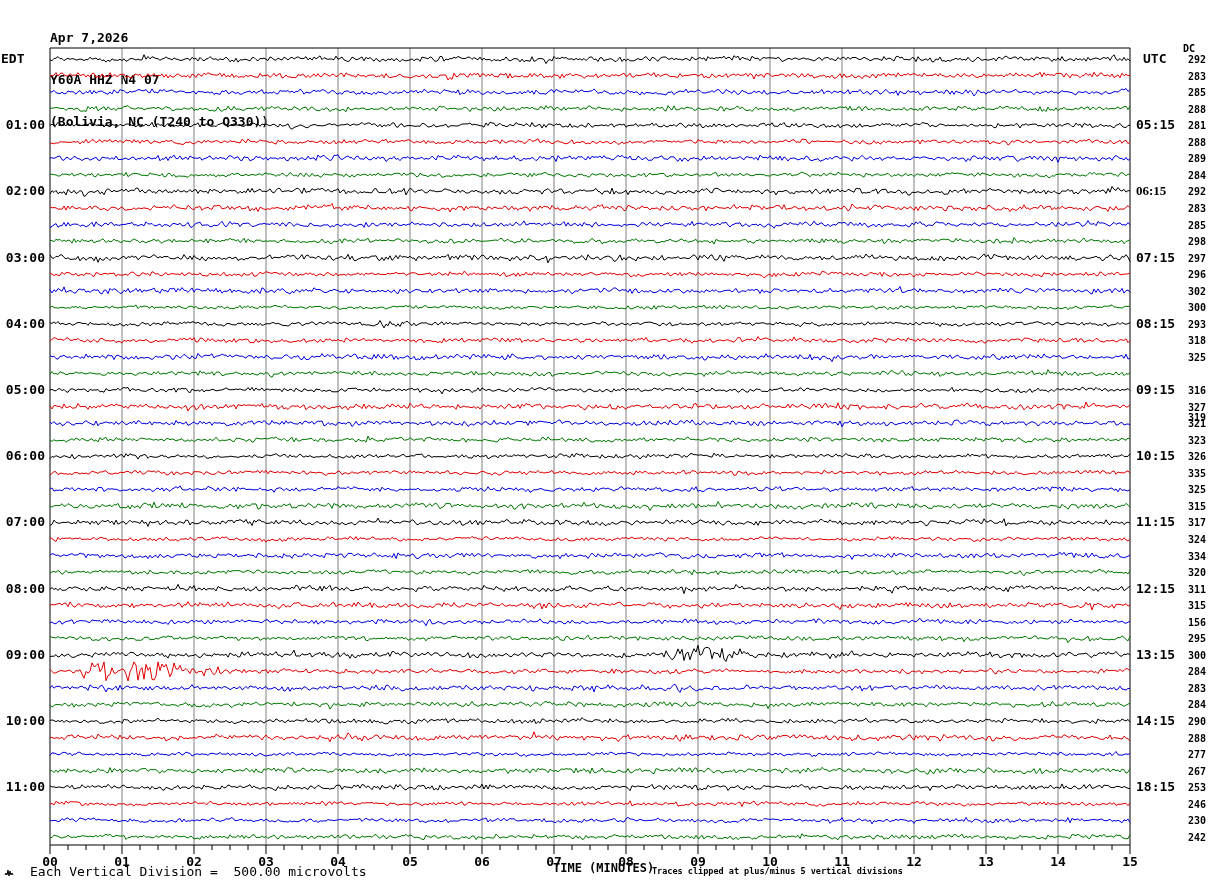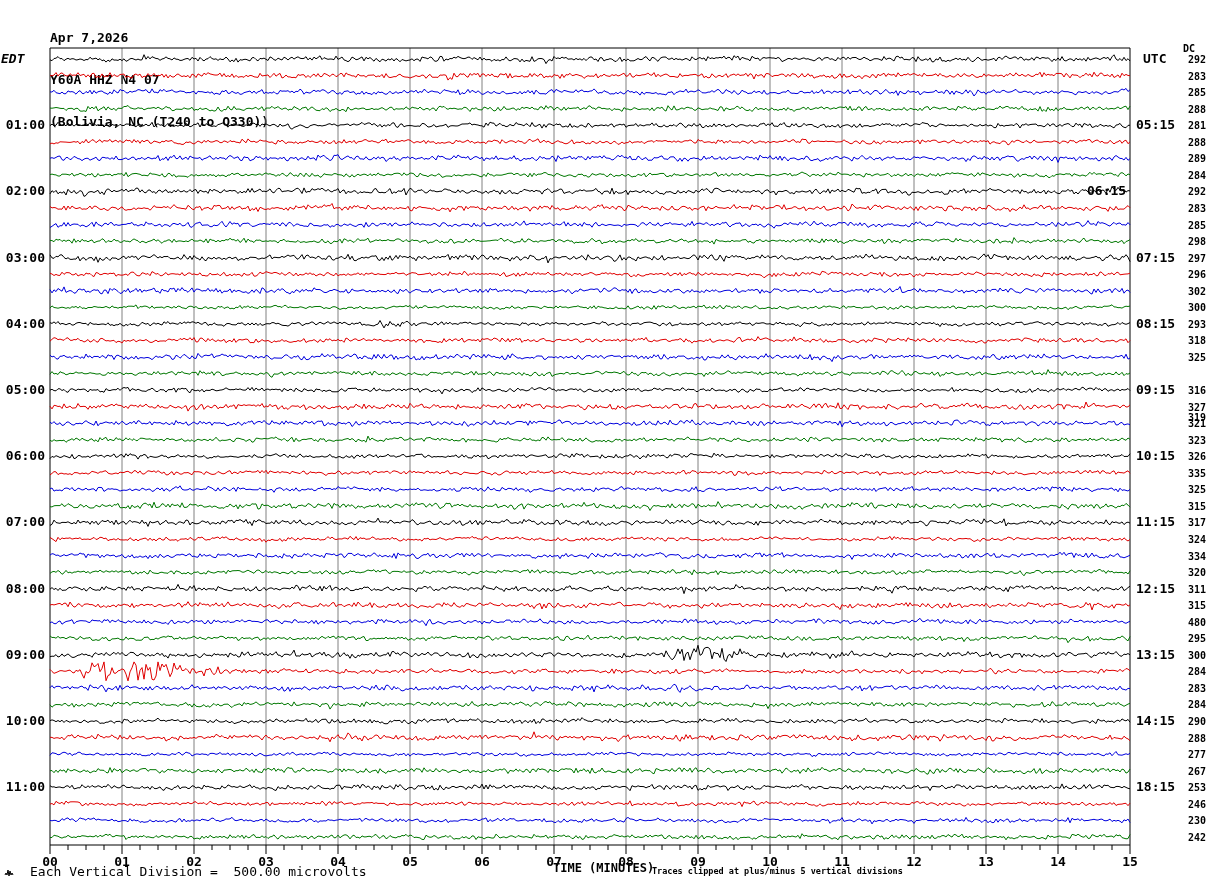--- a/index.html
+++ b/index.html
@@ -1,20 +1,20 @@
 <!DOCTYPE html>
 <html><head>
 <meta charset="utf-8">
 <style>
   html,body{margin:0;padding:0;background:#ffffff;}
   .page{position:relative;width:1210px;height:886px;background:#ffffff;overflow:hidden;
         font-family:"DejaVu Sans Mono","Liberation Mono",monospace;color:#000;}
   .abs{position:absolute;white-space:pre;}
   .title-block{left:50px;top:3px;font-size:13px;line-height:14px;font-weight:bold;}
-  .tz-left{left:1px;top:51px;font-size:13px;font-weight:bold;font-style:italic;}
+  .tz-left{left:1px;top:51px;font-size:13px;font-weight:bold;}
   .tz-right{left:1143px;top:51px;font-size:13px;font-weight:bold;}
   .dc-head{left:1183px;top:43px;font-size:10px;font-weight:bold;}
   .time-label{font-size:13px;font-weight:bold;width:44px;}
   .time-label.l{text-align:right;}
   .dc-val{font-size:10px;font-weight:bold;width:26px;text-align:right;}
   .min-label{font-size:13px;font-weight:bold;width:42px;text-align:center;}
   .xaxis-title{left:553px;top:861px;font-size:12px;font-weight:bold;}
   .scale-note{left:18px;top:864px;font-size:13px;font-weight:normal;margin-left:12px;}
   .clip-note{left:652px;top:866px;font-size:8.5px;font-weight:bold;}
   .glyph{left:4px;top:868px;}
@@ -181,21 +181,21 @@
       <div class="abs time-label l" style="left: 1px; top: 382px;">05:00</div>
       <div class="abs time-label l" style="left: 1px; top: 448.2px;">06:00</div>
       <div class="abs time-label l" style="left: 1px; top: 514.4px;">07:00</div>
       <div class="abs time-label l" style="left: 1px; top: 580.6px;">08:00</div>
       <div class="abs time-label l" style="left: 1px; top: 646.8px;">09:00</div>
       <div class="abs time-label l" style="left: 1px; top: 713px;">10:00</div>
       <div class="abs time-label l" style="left: 1px; top: 779.2px;">11:00</div>
     </div>
   <div id="rightTimes">
       <div class="abs time-label" style="left: 1136px; top: 117.2px;">05:15</div>
-      <div class="abs time-label" style="left: 1087px; top: 183.4px;">06:15</div>
+      <div class="abs time-label" style="left: 1136px; top: 183.4px; font-family: Liberation Serif, serif;">06:15</div>
       <div class="abs time-label" style="left: 1136px; top: 249.6px;">07:15</div>
       <div class="abs time-label" style="left: 1136px; top: 315.8px;">08:15</div>
       <div class="abs time-label" style="left: 1136px; top: 382px;">09:15</div>
       <div class="abs time-label" style="left: 1136px; top: 448.2px;">10:15</div>
       <div class="abs time-label" style="left: 1136px; top: 514.4px;">11:15</div>
       <div class="abs time-label" style="left: 1136px; top: 580.6px;">12:15</div>
       <div class="abs time-label" style="left: 1136px; top: 646.8px;">13:15</div>
       <div class="abs time-label" style="left: 1136px; top: 713px;">14:15</div>
       <div class="abs time-label" style="left: 1136px; top: 779.2px;">18:15</div>
     </div>
@@ -227,21 +227,21 @@
       <div class="abs dc-val" style="left: 1180px; top: 451.2px;">326</div>
       <div class="abs dc-val" style="left: 1180px; top: 467.75px;">335</div>
       <div class="abs dc-val" style="left: 1180px; top: 484.3px;">325</div>
       <div class="abs dc-val" style="left: 1180px; top: 500.85px;">315</div>
       <div class="abs dc-val" style="left: 1180px; top: 517.4px;">317</div>
       <div class="abs dc-val" style="left: 1180px; top: 533.95px;">324</div>
       <div class="abs dc-val" style="left: 1180px; top: 550.5px;">334</div>
       <div class="abs dc-val" style="left: 1180px; top: 567.05px;">320</div>
       <div class="abs dc-val" style="left: 1180px; top: 583.6px;">311</div>
       <div class="abs dc-val" style="left: 1180px; top: 600.15px;">315</div>
-      <div class="abs dc-val" style="left: 1180px; top: 616.7px;">480</div>
+      <div class="abs dc-val" style="left: 1180px; top: 616.7px;">156</div>
       <div class="abs dc-val" style="left: 1180px; top: 633.25px;">295</div>
       <div class="abs dc-val" style="left: 1180px; top: 649.8px;">300</div>
       <div class="abs dc-val" style="left: 1180px; top: 666.35px;">284</div>
       <div class="abs dc-val" style="left: 1180px; top: 682.9px;">283</div>
       <div class="abs dc-val" style="left: 1180px; top: 699.45px;">284</div>
       <div class="abs dc-val" style="left: 1180px; top: 716px;">290</div>
       <div class="abs dc-val" style="left: 1180px; top: 732.55px;">288</div>
       <div class="abs dc-val" style="left: 1180px; top: 749.1px;">277</div>
       <div class="abs dc-val" style="left: 1180px; top: 765.65px;">267</div>
       <div class="abs dc-val" style="left: 1180px; top: 782.2px;">253</div>

